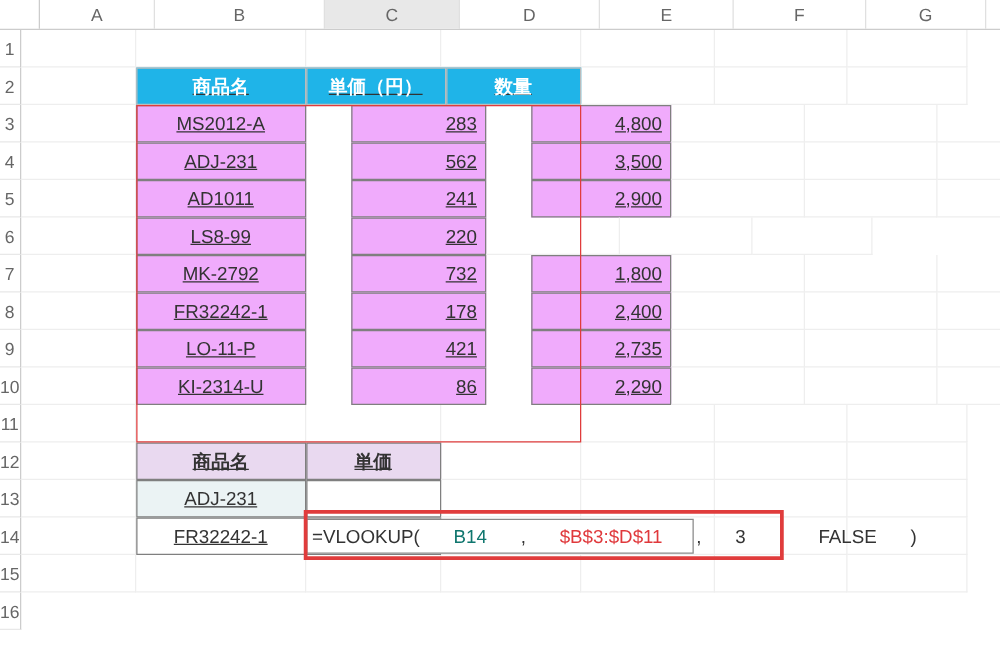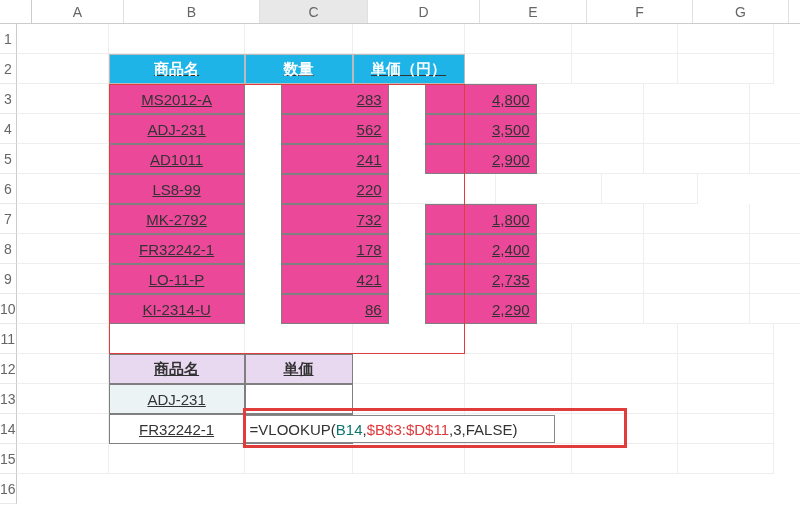--- a/index.html
+++ b/index.html
@@ -26,21 +26,21 @@
 .wB { width: 136px; }
 .wC { width: 108px; }
 .wD { width: 112px; }
 .wE { width: 107px; }
 .wF { width: 106px; }
 .wG { width: 96px; }
 
 
 .hdr-blue { background: #1FB4E8; color: #fff; font-weight: bold; justify-content: center; border: 1px solid #bbb; }
 
-.pink { background: #ec4899; border: 1px solid #7F7F7F; }
+.pink { background: #f0abfc; border: 1px solid #7F7F7F; }
 .pink.center { justify-content: center; }
 .pink.right { justify-content: flex-end; margin-left: 36px; }
 
 .hdr-lav { background: #E9D9F0; font-weight: bold; justify-content: center; border: 1px solid #7F7F7F; }
 
 .lk { border: 1px solid #7F7F7F; justify-content: center; }
 .lk-sel { background: #EBF3F4; }
 
 
 .marquee { position: absolute; border: 1px solid #E03C3C; pointer-events: none; }
@@ -110,22 +110,22 @@
         <div class="cell wC"></div>
         <div class="cell wD"></div>
         <div class="cell wE"></div>
         <div class="cell wF"></div>
         <div class="cell wG"></div>
       </div>
 
       <div class="row">
         <div class="cell wA"></div>
         <div class="cell wB hdr-blue">商品名</div>
+        <div class="cell wD hdr-blue">単価（円）</div>
         <div class="cell wC hdr-blue">数量</div>
-        <div class="cell wD hdr-blue">単価（円）</div>
         <div class="cell wE"></div>
         <div class="cell wF"></div>
         <div class="cell wG"></div>
       </div>
 
       <div class="row">
         <div class="cell wA"></div>
         <div class="cell wB pink center">MS2012-A</div>
         <div class="cell wC pink right">283</div>
         <div class="cell wD pink right">4,800</div>
@@ -241,21 +241,21 @@
         <div class="cell wB"></div>
         <div class="cell wC"></div>
         <div class="cell wD"></div>
         <div class="cell wE"></div>
         <div class="cell wF"></div>
         <div class="cell wG"></div>
       </div>
 
       <div class="marquee" style="left:92px; top:60px; width:356px; height:270px;"></div>
 
-      <div class="formula-cell" style="left:228px; top:391px; width:310px;">
+      <div class="formula-cell" style="left:228px; top:391px; width:310px;gap:27px;">
         <span class="tk-fn">=VLOOKUP(</span>
           <span class="tk-ref1">B14</span>
           <span class="tk-fn">,</span>
           <span class="tk-ref2">$B$3:$D$11</span>
           <span class="tk-fn">,</span>
           <span class="tk-num">3</span>
           <span class="tk-fn">,</span>
           <span class="tk-false">FALSE</span>
           <span class="tk-fn">)</span>
       </div>

